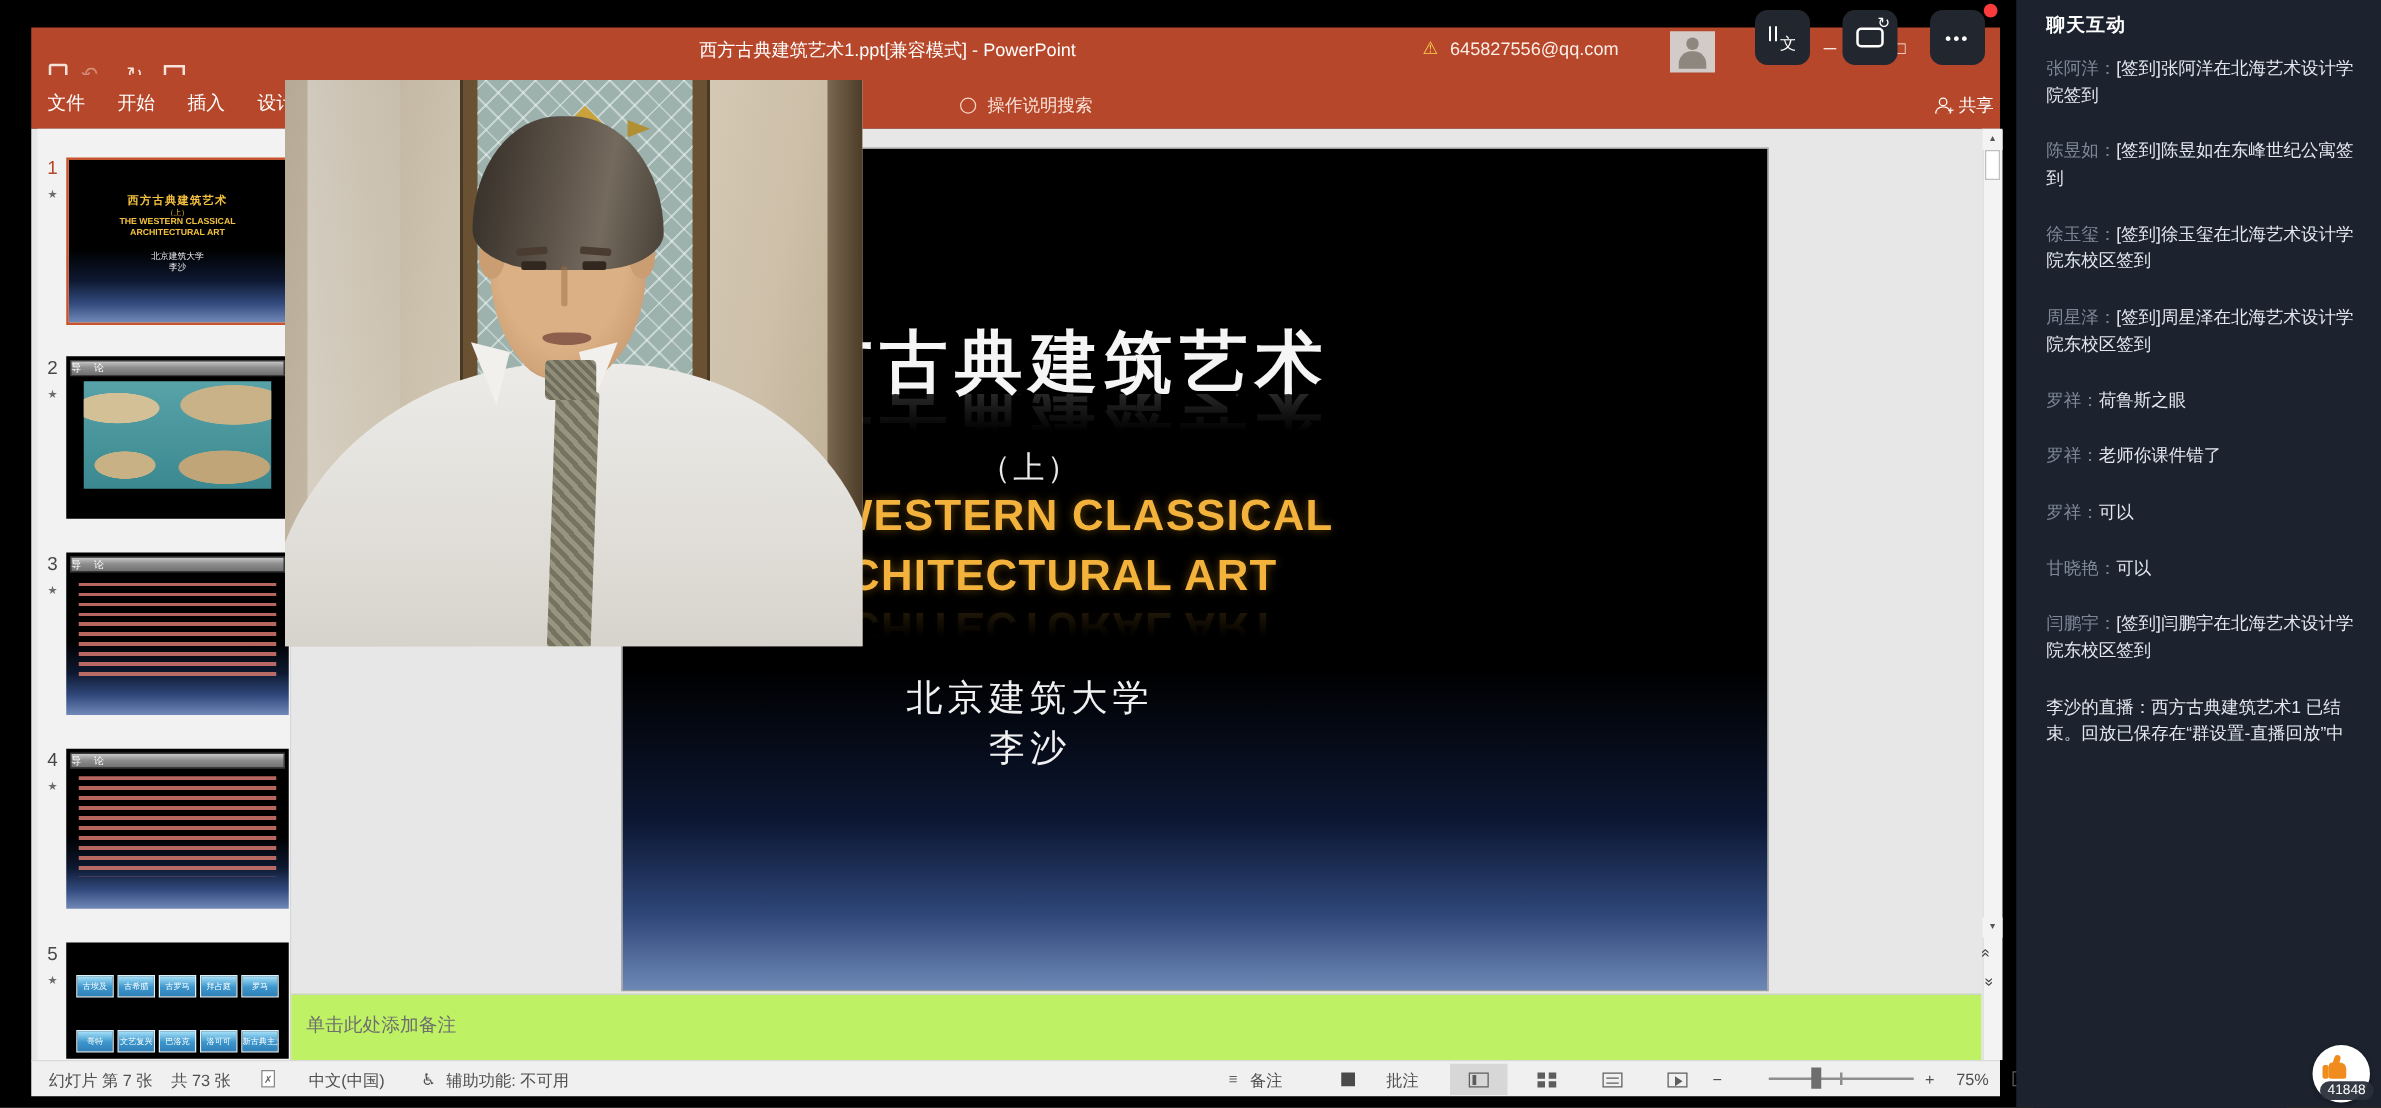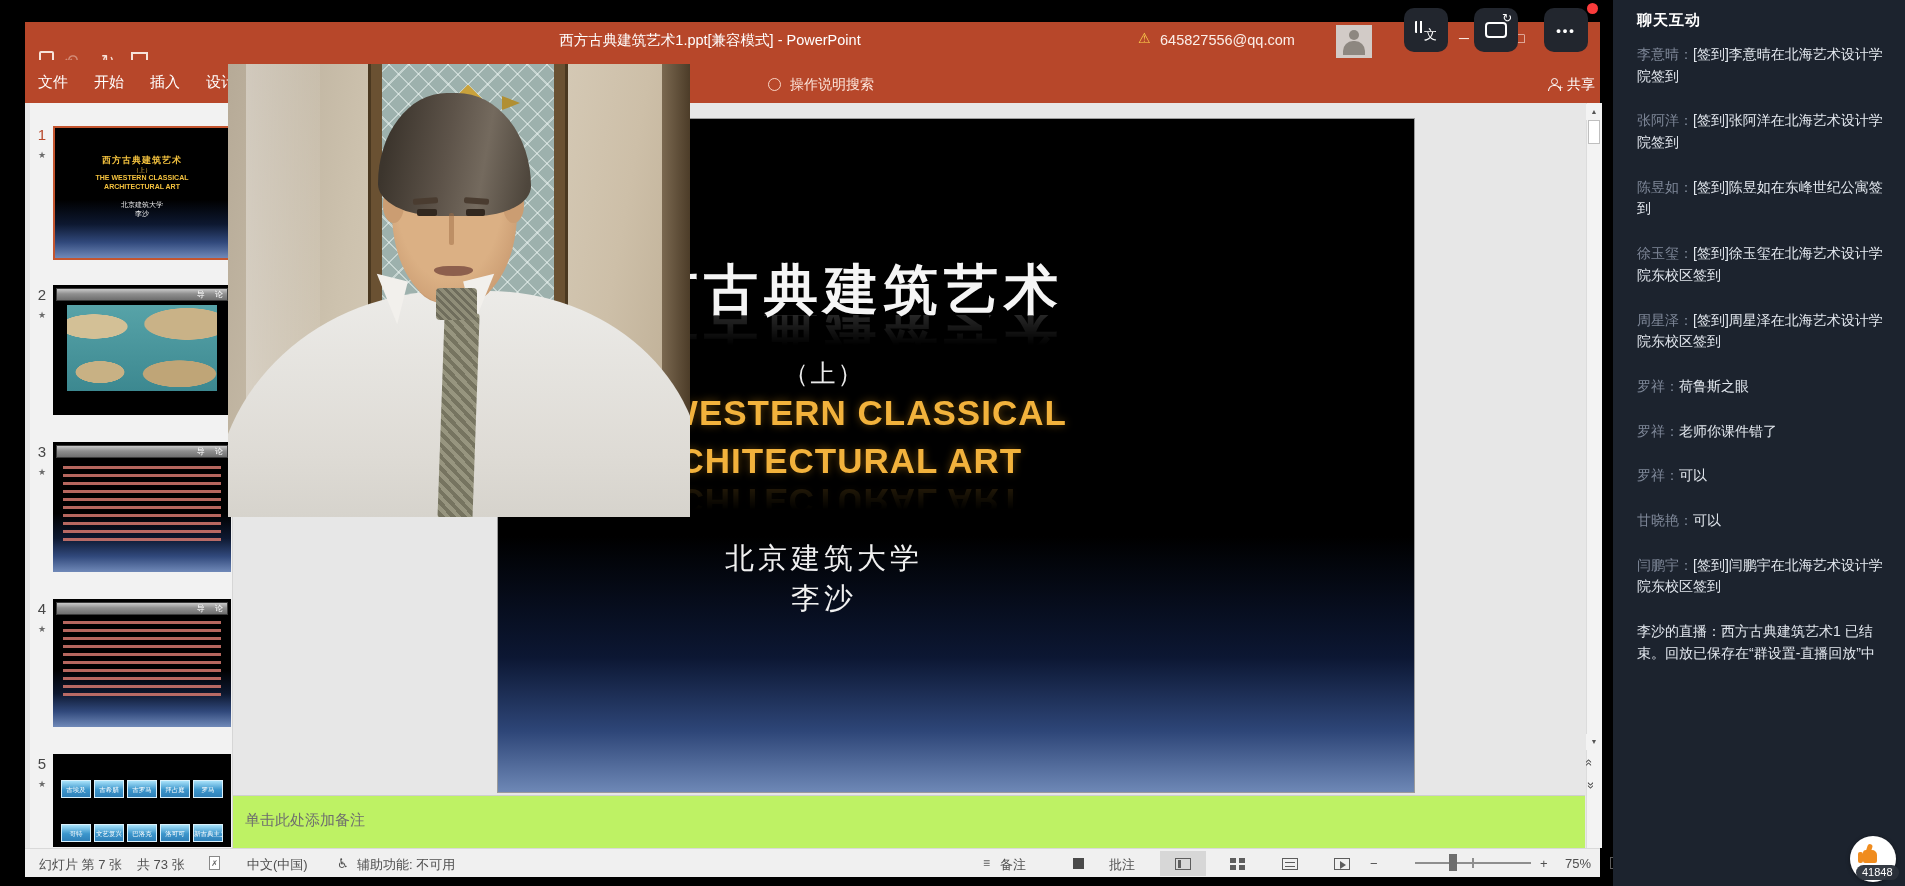--- a/index.html
+++ b/index.html
@@ -36,21 +36,21 @@
   #thumbpane { left:30px; top:103px; width:203px; height:745px; background:#f2f2f2;
     border-right:1px solid #d6d6d6; overflow:hidden; }
   .thumb-num { position:absolute; left:33px; font-size:15px; color:#474747; width:18px; text-align:center; }
   .thumb-num.sel { color:#b7472a; }
   .thumb-star { position:absolute; left:33px; font-size:9px; color:#6b6b6b; width:18px; text-align:center; }
   .thumb { position:absolute; left:53px; width:178px; background:#000; overflow:hidden; }
   .thumb.sel { border:2px solid #c4552f; }
   .slide-grad { background:linear-gradient(180deg,#000 0%,#000 55%,#0d1830 74%,#31497c 88%,#7089b8 100%); }
   .mini-hdr { position:absolute; left:3px; right:3px; top:3px; height:13px;
     background:linear-gradient(180deg,#c9c9c9,#8f8f8f 45%,#6f6f6f); border:1px solid #3a3a3a;
-    color:#fff; font-size:8px; line-height:11px; text-align:right; letter-spacing:4px; }
+    color:#fff; font-size:8px; line-height:11px; text-align:left; letter-spacing:4px; }
   .mini-textlines { position:absolute; left:10px; right:10px; top:24px; height:78px;
     background:repeating-linear-gradient(180deg, rgba(214,120,110,.85) 0 3px, transparent 3px 8px); }
   .mini-map { position:absolute; left:14px; right:14px; top:20px; height:86px;
     background:
       radial-gradient(ellipse 40px 18px at 22% 78%, #c8b184 0 60%, transparent 62%),
       radial-gradient(ellipse 60px 22px at 75% 80%, #bfa577 0 60%, transparent 62%),
       radial-gradient(ellipse 55px 20px at 18% 25%, #d3c096 0 60%, transparent 62%),
       radial-gradient(ellipse 70px 26px at 80% 22%, #c9b287 0 60%, transparent 62%),
       linear-gradient(180deg,#57a3a8,#3c8890); }
   .chips { position:absolute; left:8px; right:8px; display:flex; gap:3px; }
@@ -375,21 +375,20 @@
     <span class="ic-rotate"></span>
   </div>
   <div class="stream-btn" style="left:1544px;">
     <span class="dots">•••</span>
   </div>
   <div class="red-dot"></div>
 
   <div class="abs" id="chat">
     <div class="chat-title">聊天互动</div>
     <div class="chat-list">
-      <p class="msg"><span class="nm">李意晴：</span><span>[签到]李意晴在北海艺术设计学院签到</span></p>
       <p class="msg"><span class="nm">张阿洋：</span><span>[签到]张阿洋在北海艺术设计学院签到</span></p>
       <p class="msg"><span class="nm">陈昱如：</span><span>[签到]陈昱如在东峰世纪公寓签到</span></p>
       <p class="msg"><span class="nm">徐玉玺：</span><span>[签到]徐玉玺在北海艺术设计学院东校区签到</span></p>
       <p class="msg"><span class="nm">周星泽：</span><span>[签到]周星泽在北海艺术设计学院东校区签到</span></p>
       <p class="msg"><span class="nm">罗祥：</span><span>荷鲁斯之眼</span></p>
       <p class="msg"><span class="nm">罗祥：</span><span>老师你课件错了</span></p>
       <p class="msg"><span class="nm">罗祥：</span><span>可以</span></p>
       <p class="msg"><span class="nm">甘晓艳：</span><span>可以</span></p>
       <p class="msg"><span class="nm">闫鹏宇：</span><span>[签到]闫鹏宇在北海艺术设计学院东校区签到</span></p>
       <p class="msg system"><span class="nm">李沙的直播：</span><span>西方古典建筑艺术1 已结束。回放已保存在“群设置-直播回放”中</span></p>

